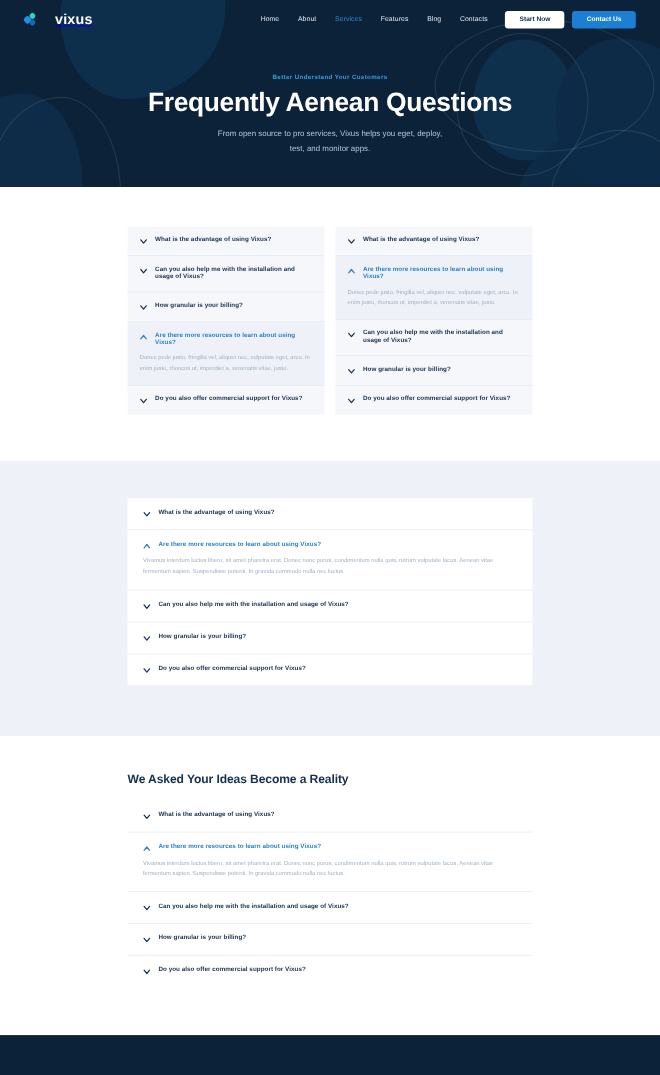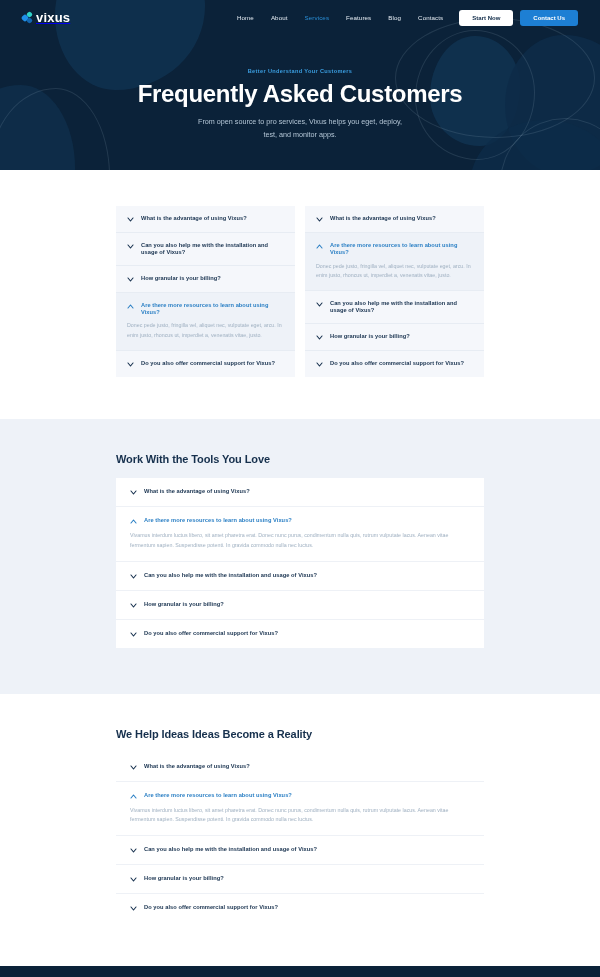--- a/index.html
+++ b/index.html
@@ -37,21 +37,21 @@
   .ring.r1 { width: 120px; height: 170px; left: -10px; top: 88px; border-radius: 55% 45% 50% 50% / 48% 52% 48% 52%; }
   .ring.r2 { width: 120px; height: 130px; left: 415px; top: 30px; border-radius: 50% 50% 48% 52% / 52% 48% 52% 48%; }
   .ring.r3 { width: 130px; height: 130px; left: 500px; top: 118px; }
   .ring.r4 { width: 200px; height: 120px; left: 395px; top: 18px; border-radius: 50%; }
 
   .nav {
     position: relative; z-index: 5;
     height: 35px; display: flex; align-items: center;
     padding: 0 22px;
   }
-  .brand { display: flex; align-items: center; gap: 2px; }
+  .brand { display: flex; align-items: center; gap: 16px; }
   .brand-mark { width: 12px; height: 12px; position: relative; }
   .brand-mark i {
     position: absolute; display: block; border-radius: 2px;
   }
   .brand-mark i:nth-child(1){ width:6px;height:6px;background:#1f8fe8;left:0;top:3px;transform:rotate(45deg); }
   .brand-mark i:nth-child(2){ width:5px;height:5px;background:#2fd3c9;left:5px;top:0px;transform:rotate(45deg); }
   .brand-mark i:nth-child(3){ width:5px;height:5px;background:#1467b0;left:5px;top:6px;transform:rotate(45deg); }
   .brand-name {
     color:#fff; font-size: 13px; font-weight: 700; letter-spacing:.2px;
   }
@@ -187,21 +187,21 @@
       </div>
 
       <div class="nav-actions">
         <button class="btn btn-light">Start Now</button>
         <button class="btn btn-primary">Contact Us</button>
       </div>
     </nav>
 
     <div class="hero-body">
       <div class="eyebrow">Better Understand Your Customers</div>
-      <h1 class="hero-title">Frequently Asked Customers</h1>
+      <h1 class="hero-title">Frequently Aenean Questions</h1>
       <p class="hero-sub">From open source to pro services, Vixus helps you eget, deploy, test, and monitor apps.</p>
     </div>
   </section>
 
   <section class="s1">
     <div class="s1-wrap">
       <div class="col" id="col-left">
           <div class="card acc-item">
             <div class="acc-head">
               <span class="chev">
@@ -305,21 +305,20 @@
               </span>
               <span class="acc-q">Do you also offer commercial support for Vixus?</span>
             </div>
           </div>
         </div>
     </div>
   </section>
 
   <section class="s2">
     <div class="s2-wrap">
-      <h2 class="sec-title">Work With the Tools You Love</h2>
       <div class="panel" id="tools-list">
           <div class="row acc-item">
             <div class="acc-head">
               <span class="chev">
                 <svg viewBox="0 0 7 7">
                   <path d="M1 2 L3.5 5 L6 2" fill="none" stroke="#17314e" stroke-width="1.1" stroke-linecap="round" stroke-linejoin="round"></path>
                 </svg>
               </span>
               <span class="acc-q">What is the advantage of using Vixus?</span>
             </div>
@@ -364,21 +363,21 @@
               </span>
               <span class="acc-q">Do you also offer commercial support for Vixus?</span>
             </div>
           </div>
         </div>
     </div>
   </section>
 
   <section class="s3">
     <div class="s3-wrap">
-      <h2 class="sec-title">We Help Ideas Ideas Become a Reality</h2>
+      <h2 class="sec-title">We Asked Your Ideas Become a Reality</h2>
       <div class="plainlist" id="ideas-list">
           <div class="row acc-item">
             <div class="acc-head">
               <span class="chev">
                 <svg viewBox="0 0 7 7">
                   <path d="M1 2 L3.5 5 L6 2" fill="none" stroke="#17314e" stroke-width="1.1" stroke-linecap="round" stroke-linejoin="round"></path>
                 </svg>
               </span>
               <span class="acc-q">What is the advantage of using Vixus?</span>
             </div>

